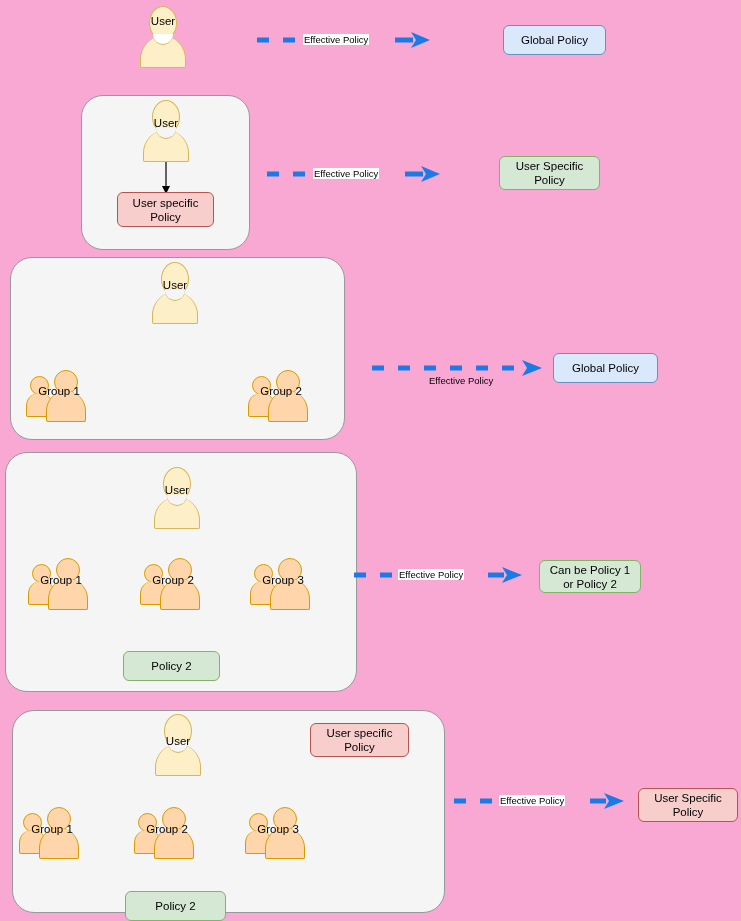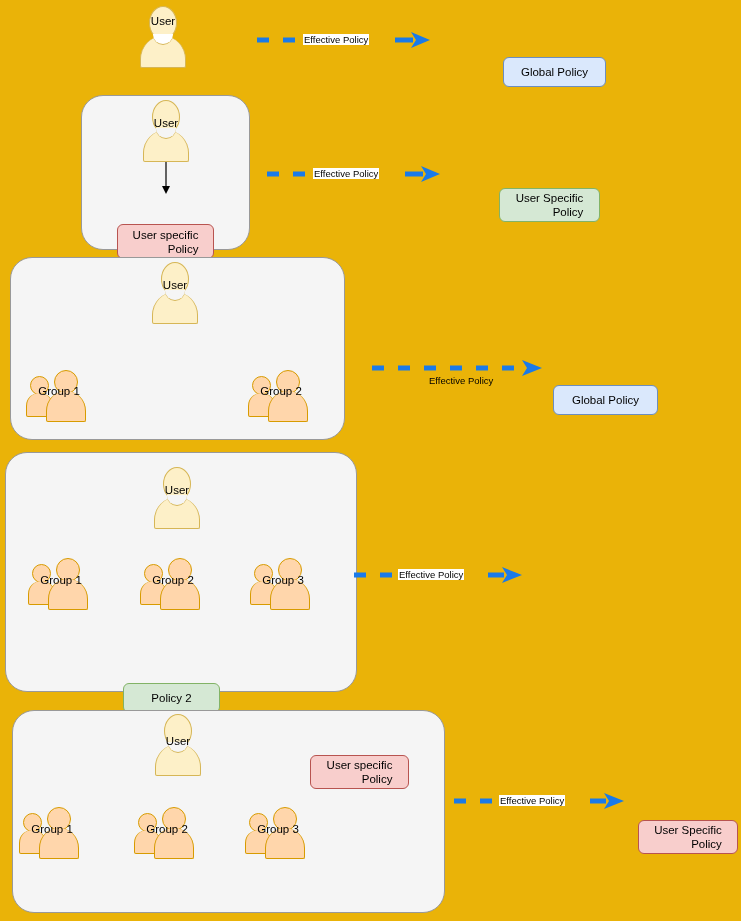--- a/index.html
+++ b/index.html
@@ -7,21 +7,21 @@
     padding: 0;
     background: #ffffff;
   }
   body {
     font-family: "Liberation Sans", sans-serif;
   }
   #canvas {
     position: relative;
     width: 741px;
     height: 921px;
-    background: #eab308;
+    background: #f9a8d4;
     overflow: hidden;
   }
   .panel {
     position: absolute;
     background: #f5f5f5;
     border: 1px solid #999999;
     border-radius: 22px;
     box-sizing: border-box;
   }
   
@@ -117,23 +117,22 @@
     box-sizing: border-box;
     border-radius: 6px;
     border-width: 1px;
     border-style: solid;
     display: flex;
     align-items: center;
     justify-content: center;
     font-size: 11.5px;
     line-height: 14px;
     color: #000000;
-    text-align: right;
+    text-align: center;
     white-space: pre-line;
-    margin-top: 32px;
   }
   .pbox.blue  { background: #dae8fc; border-color: #6c8ebf; }
   .pbox.green { background: #d5e8d4; border-color: #82b366; }
   .pbox.red   { background: #f8cecc; border-color: #b85450; }
   
   .conn {
     position: absolute;
     left: 0;
     top: 0;
     width: 741px;
@@ -330,20 +329,22 @@
 
   <div class="eff" style="left:352px; top:562px; width:176px;">
     <svg width="176" height="26" viewBox="0 0 176 26">
       <line x1="2" y1="13" x2="106" y2="13" stroke="#1a7ae8" stroke-width="5" stroke-dasharray="12 14"></line>
       <line x1="136" y1="13" x2="152" y2="13" stroke="#1a7ae8" stroke-width="5"></line>
       <path d="M150 5 L170 13 L150 21 L155 13 Z" fill="#1a7ae8"></path>
     </svg>
     <span class="eff-label" style="left:46px; top:7px;">Effective Policy</span>
   </div>
 
+  <div class="pbox green" style="left:539px; top:560px; width:102px; height:33px;">Can be Policy 1
+or Policy 2</div>
 
   <div class="panel" style="left:12px; top:710px; width:433px; height:203px;"></div>
 
   <div class="user-icon" style="left:155px; top:714px;">
     <span class="head"></span>
     <span class="body"></span>
     <span class="notch" style="background:#f5f5f5;"></span>
   </div>
   <div class="icon-label" style="left:155px; top:735px; width:46px;">User</div>
 

